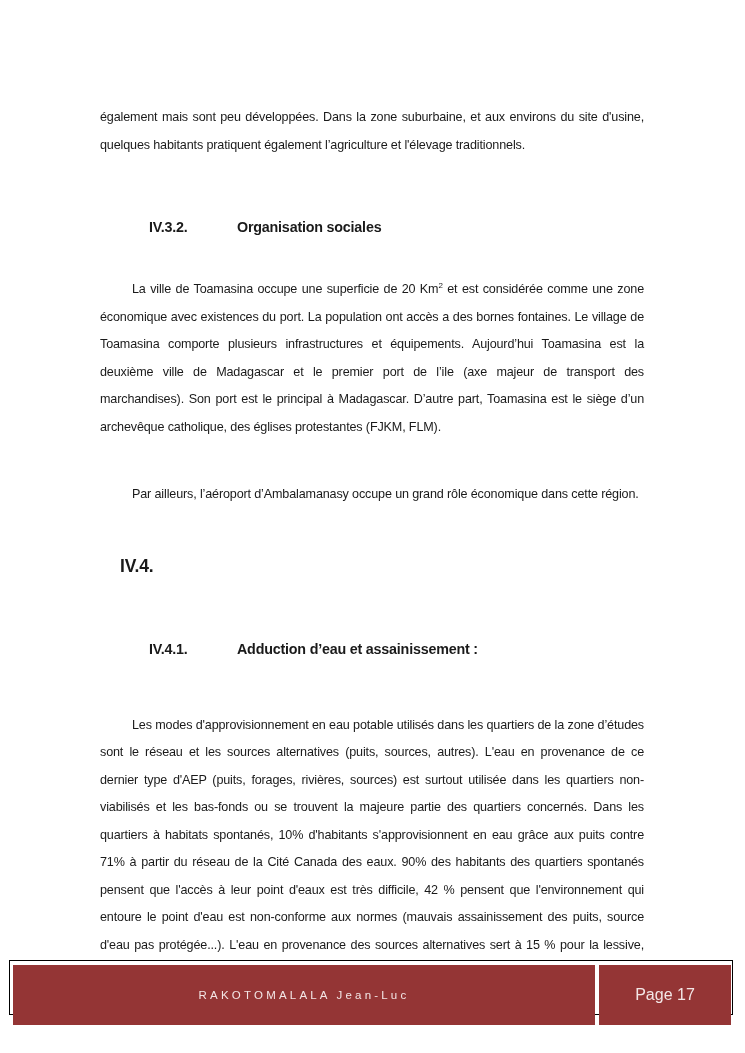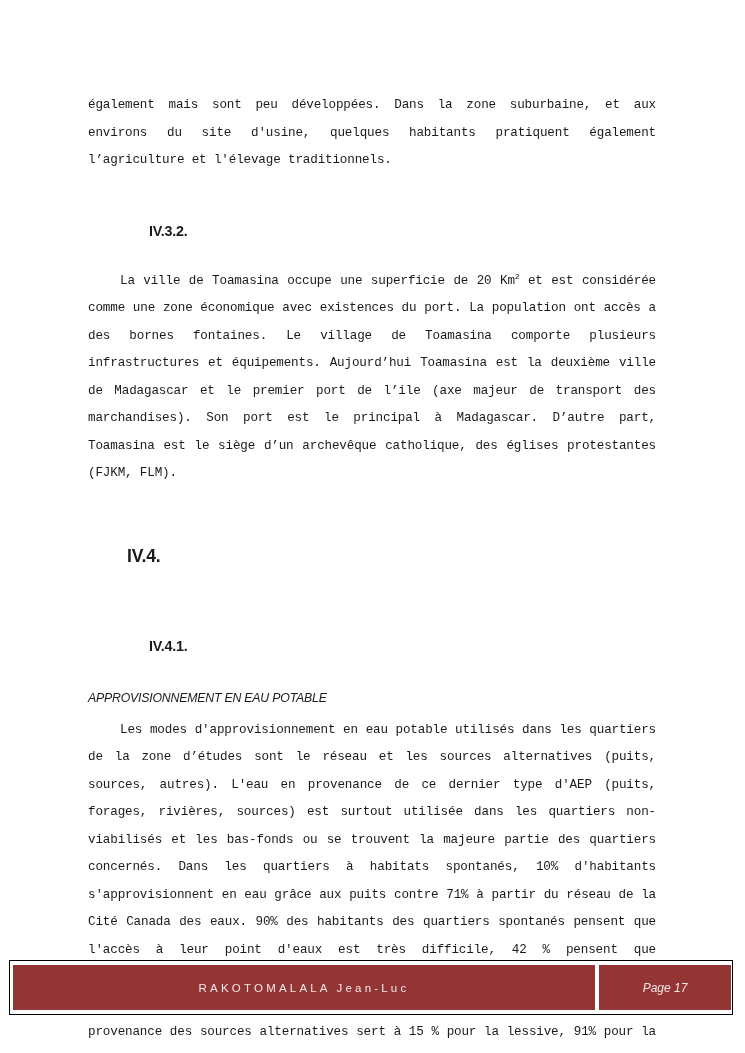--- a/index.html
+++ b/index.html
@@ -1,72 +1,74 @@
 <!DOCTYPE html>
 <html><head>
 <meta charset="utf-8">
 <style>
   html, body { margin: 0; padding: 0; background: #ffffff; }
   body { width: 745px; height: 1053px; position: relative; overflow: hidden;
          font-family: "Liberation Sans", sans-serif; color: #1a1a1a; }
   .page { position: absolute; left: 0; top: 0; width: 745px; height: 1053px; }
   .content { position: absolute; left: 88px; top: 92px; width: 568px; }
-  p.body { margin: 0; font-size: 12.6px; line-height: 27.5px; text-align: justify;
-           letter-spacing: -0.15px; word-spacing: 0px; font-family: Liberation Mono, monospace; }
+  p.body { margin: 12px; font-size: 12.6px; line-height: 27.5px; text-align: justify;
+           letter-spacing: -0.15px; word-spacing: 0px; }
   p.indent { text-indent: 32px; }
   .gap-s { height: 8px; }
   sup { font-size: 8px; line-height: 0; vertical-align: 5px; }
   .h3 { font-weight: bold; font-size: 14.3px; margin: 16px; height: 24px; line-height: 24px;
         position: relative; letter-spacing: -0.2px; }
   .h3 .num { position: absolute; left: 45px; }
   .h3 .ttl { position: absolute; left: 133px; }
-  .h2 { font-weight: bold; font-size: 17.5px; margin: 16px; height: 28px; line-height: 28px;
+  .h2 { font-weight: bold; font-size: 17.5px; margin: 9px; height: 28px; line-height: 28px;
         position: relative; letter-spacing: -0.2px; }
   .h2 .num { position: absolute; left: 23px; }
   .h2 .ttl { position: absolute; left: 89px; }
   .italic { font-style: italic; font-size: 12.3px; margin: 0; line-height: 20px; letter-spacing: -0.2px; }
   .footer { position: absolute; left: 9px; top: 960px; width: 724px; height: 55px;
             border: 1.5px solid #000; box-sizing: border-box; background: #fff; }
-  .footer .cell { position: absolute; top: 4px; height: 45px; background: #943535;
+  .footer .cell { position: absolute; top: 4px; height: 60px; background: #943535;
                   color: #f3e6e6; display: flex; align-items: center; justify-content: center; }
   .footer .author { left: 3px; width: 582px; font-size: 11.5px; letter-spacing: 3.2px; }
-  .footer .pagenum { left: 589px; width: 132px; font-size: 12px; font-style: italic; }
+  .footer .pagenum { left: 589px; width: 132px; font-size: 16px; }
 </style>
 </head>
 <body>
 
 <div class="page">
   <div class="content">
 
     <p class="body">également mais sont peu développées. Dans la zone suburbaine, et aux environs du site d'usine, quelques habitants pratiquent également l’agriculture et l'élevage traditionnels.</p>
 
     <div style="height:28px"></div>
     <div class="h3">
       <span class="num">IV.3.2.</span>
+      <span class="ttl">Organisation sociales</span>
     </div>
     <div style="height:9px"></div>
 
     <p class="body indent"><span>La ville de Toamasina occupe une superficie de 20 Km</span><sup>2</sup><span> et est considérée comme une zone économique avec existences du port. La population ont accès a des bornes fontaines. Le village de Toamasina comporte plusieurs infrastructures et équipements. Aujourd’hui Toamasina est la deuxième ville de Madagascar et le premier port de l’ile (axe majeur de transport des marchandises). Son port est le principal à Madagascar. D’autre part, Toamasina est le siège d’un archevêque catholique, des églises protestantes (FJKM, FLM).</span></p>
 
     <div class="gap-s"></div>
 
     <div class="gap-s"></div>
+    <p class="body indent">Par ailleurs, l’aéroport d’Ambalamanasy occupe un grand rôle économique dans cette région.</p>
 
     <div style="height:22px"></div>
     <div class="h2">
       <span class="num">IV.4.</span>
     </div>
 
     <div style="height:32px"></div>
     <div class="h3">
       <span class="num">IV.4.1.</span>
+      <span class="ttl">Adduction d’eau et assainissement :</span>
     </div>
 
     <div style="height:14px"></div>
-    <p class="italic">APPROVISIONNEMENT EN EAU POTABLE</p>
 
     <div style="height:9px"></div>
     <p class="body indent">Les modes d'approvisionnement en eau potable utilisés dans les quartiers de la zone d’études sont le réseau et les sources alternatives (puits, sources, autres). L'eau en provenance de ce dernier type d'AEP (puits, forages, rivières, sources) est surtout utilisée dans les quartiers non-viabilisés et les bas-fonds ou se trouvent la majeure partie des quartiers concernés. Dans les quartiers à habitats spontanés, 10% d'habitants s'approvisionnent en eau grâce aux puits contre 71% à partir du réseau de la Cité Canada des eaux. 90% des habitants des quartiers spontanés pensent que l'accès à leur point d'eaux est très difficile, 42 % pensent que l'environnement qui entoure le point d'eau est non-conforme aux normes (mauvais assainissement des puits, source d'eau pas protégée...). L'eau en provenance des sources alternatives sert à 15 % pour la lessive, 91% pour la vaisselle et 80% pour la cuisson des aliments et 31% pour la boisson. Avant d'être consommée, l'eau est</p>
   </div>
 
   <div class="footer">
     <div class="cell author">RAKOTOMALALA Jean-Luc</div>
     <div class="cell pagenum">Page 17</div>
   </div>
 </div>

